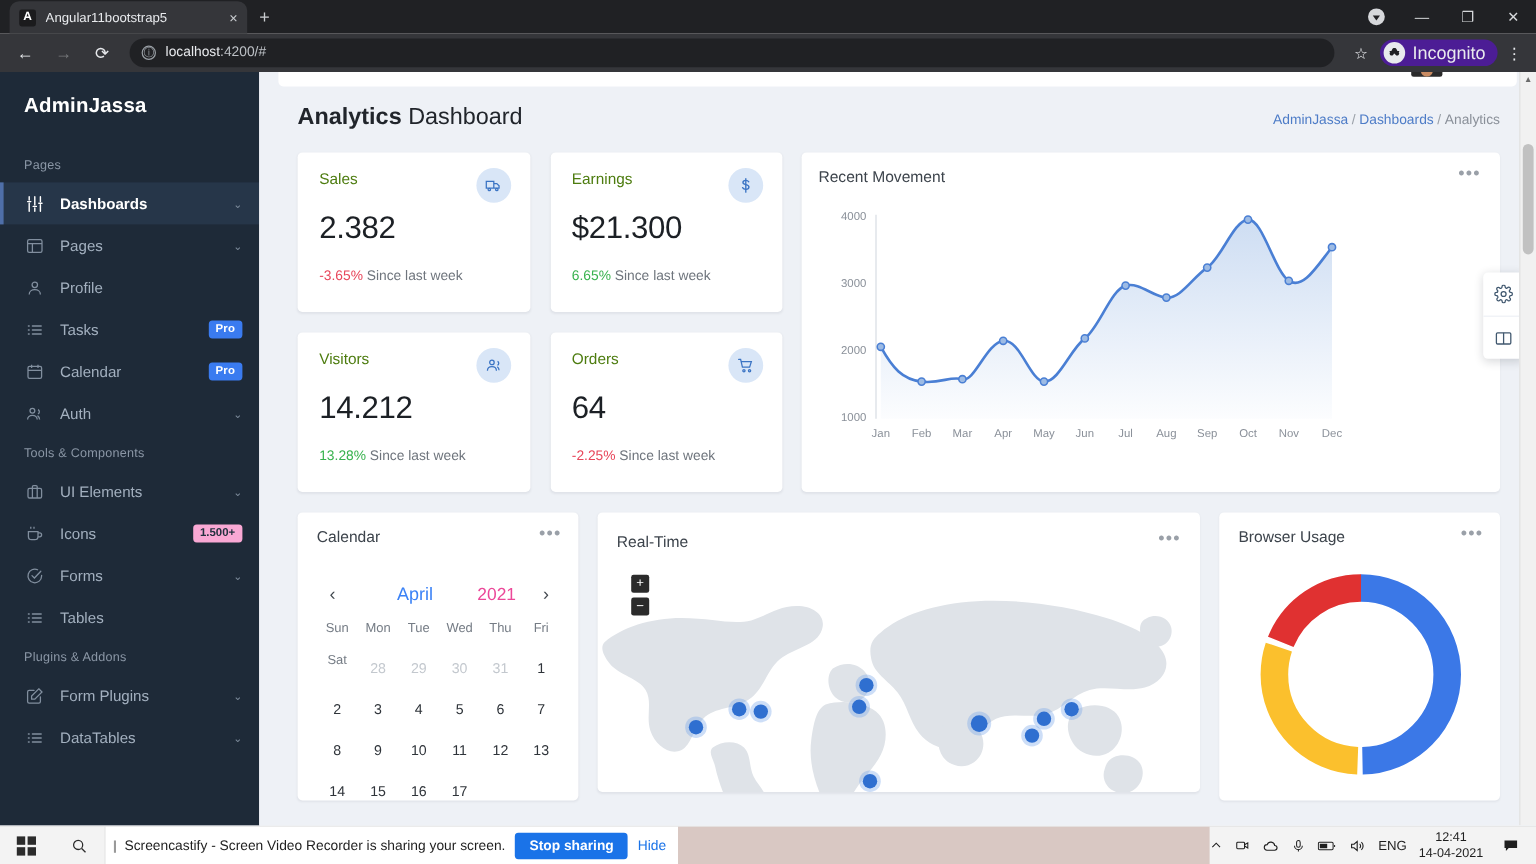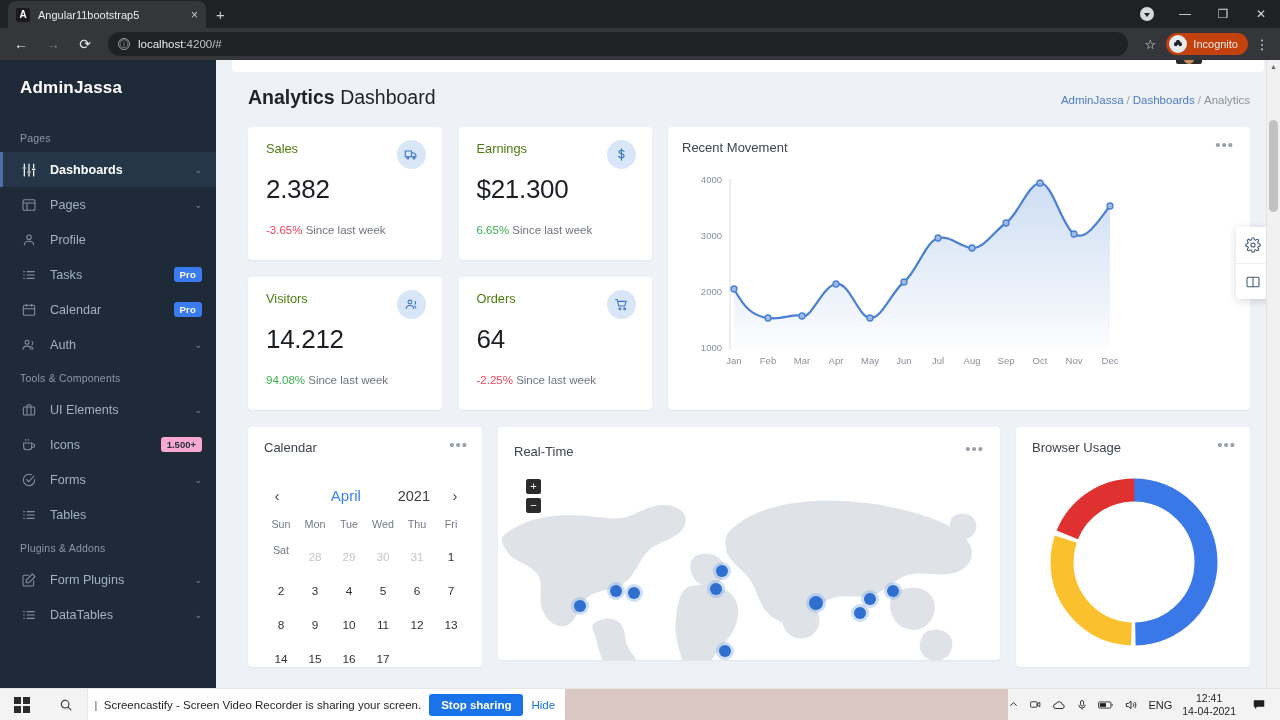--- a/index.html
+++ b/index.html
@@ -66,22 +66,22 @@
   .omni-icon {
     width: 12px; height: 12px; border: 1px solid #9aa0a6; border-radius: 50%;
     color: #9aa0a6; font-size: 9px; display: flex; align-items: center;
     justify-content: center; flex: 0 0 auto; line-height: 1;
   }
   .omni-url { white-space: nowrap; }
   .omni-url b { color: #e8eaed; font-weight: normal; }
   .tb-right { display: flex; align-items: center; gap: 4px; }
   .star { color: #e8eaed; font-size: 13px; width: 24px; text-align: center; }
   .incognito-pill {
-    display: flex; align-items: center; gap: 6px; background: #c2410c;
-    border-radius: 12px; padding: 2px 10px 2px 3px; color: #e8eaed; font-size: 11px;
+    display: flex; align-items: center; gap: 6px; background: #4c1d95;
+    border-radius: 12px; padding: 2px 10px 2px 3px; color: #e8eaed; font-size: 15px;
   }
   .incog-av {
     width: 18px; height: 18px; border-radius: 50%; background: #e8eaed;
     display: flex; align-items: center; justify-content: center;
   }
   .kebab { color: #e8eaed; font-size: 13px; width: 20px; text-align: center; letter-spacing: 0; }
 
   
   .viewport { flex: 1 1 auto; display: flex; position: relative; background: #eef1f6; overflow: hidden; }
 
@@ -173,21 +173,21 @@
   .grid-bottom { display: flex; gap: 16px; margin-top: 17px; }
   .cal-card { width: 234px; flex: 0 0 auto; padding: 13px 14px 0 16px; height: 240px; overflow: hidden; }
   .rt-card { flex: 1 1 auto; padding: 17px 16px 0 16px; height: 233px; overflow: hidden; position: relative; }
   .bu-card { width: 234px; flex: 0 0 auto; padding: 13px 14px 0 16px; height: 240px; overflow: hidden; }
 
   .cal-nav {
     display: flex; align-items: center; margin: 32px 2px 10px 2px; gap: 0;
   }
   .cal-arrow { font-size: 15px; color: #42484f; width: 22px; text-align: center; cursor: pointer; }
   .cal-month { font-size: 15px; color: #3b82f6; flex: 1 1 auto; padding-left: 6px; text-align: center; }
-  .cal-year { font-size: 14.5px; color: #404040; padding-right: 14px; }
+  .cal-year { font-size: 14.5px; color: #ec4899; padding-right: 14px; }
   .cal-grid { display: grid; grid-template-columns: repeat(6, 1fr); text-align: center; }
   .cal-dow { font-size: 10.8px; color: #757c85; padding: 4px 0 10px 0; }
   .cal-day { font-size: 11.8px; color: #2f343a; padding: 10px 0; cursor: pointer; }
   .cal-day.muted { color: #c3c8ce; }
 
   .map-zoom { position: absolute; left: 28px; top: 52px; display: flex; flex-direction: column; gap: 4px; }
   .map-zoom div {
     width: 15px; height: 15px; background: #2b2b2b; color: #fff; font-size: 11px;
     display: flex; align-items: center; justify-content: center; border-radius: 2px;
     line-height: 1; cursor: pointer;
@@ -470,21 +470,21 @@
                 <svg width="15" height="15" viewBox="0 0 24 24" fill="none" stroke="currentColor" stroke-width="1.8" stroke-linecap="round">
                     <path d="M12 3v18"></path>
                     <path d="M16 7.2c-.8-1.3-2.2-2-4-2-2.2 0-3.8 1.1-3.8 2.9 0 3.9 8 2 8 6 0 2-1.8 3.1-4.2 3.1-2 0-3.5-.8-4.3-2.2"></path>
                   </svg>
               </div>
             </div>
 
             <div class="card stat">
               <div class="t">Visitors</div>
               <div class="v">14.212</div>
-              <div class="s"><span class="up">94.08%</span> <span>Since last week</span></div>
+              <div class="s"><span class="up">13.28%</span> <span>Since last week</span></div>
               <div class="stat-ico">
                 <svg width="15" height="15" viewBox="0 0 24 24" fill="none" stroke="currentColor" stroke-width="1.7">
                     <circle cx="9.5" cy="8" r="3"></circle>
                     <path d="M3.5 19c0-3.3 2.7-5.4 6-5.4s6 2.1 6 5.4"></path>
                     <path d="M17 6.6a3 3 0 010 5.3M19 18.5c0-2.1-.9-3.7-2.4-4.7"></path>
                   </svg>
               </div>
             </div>
 
             <div class="card stat">

